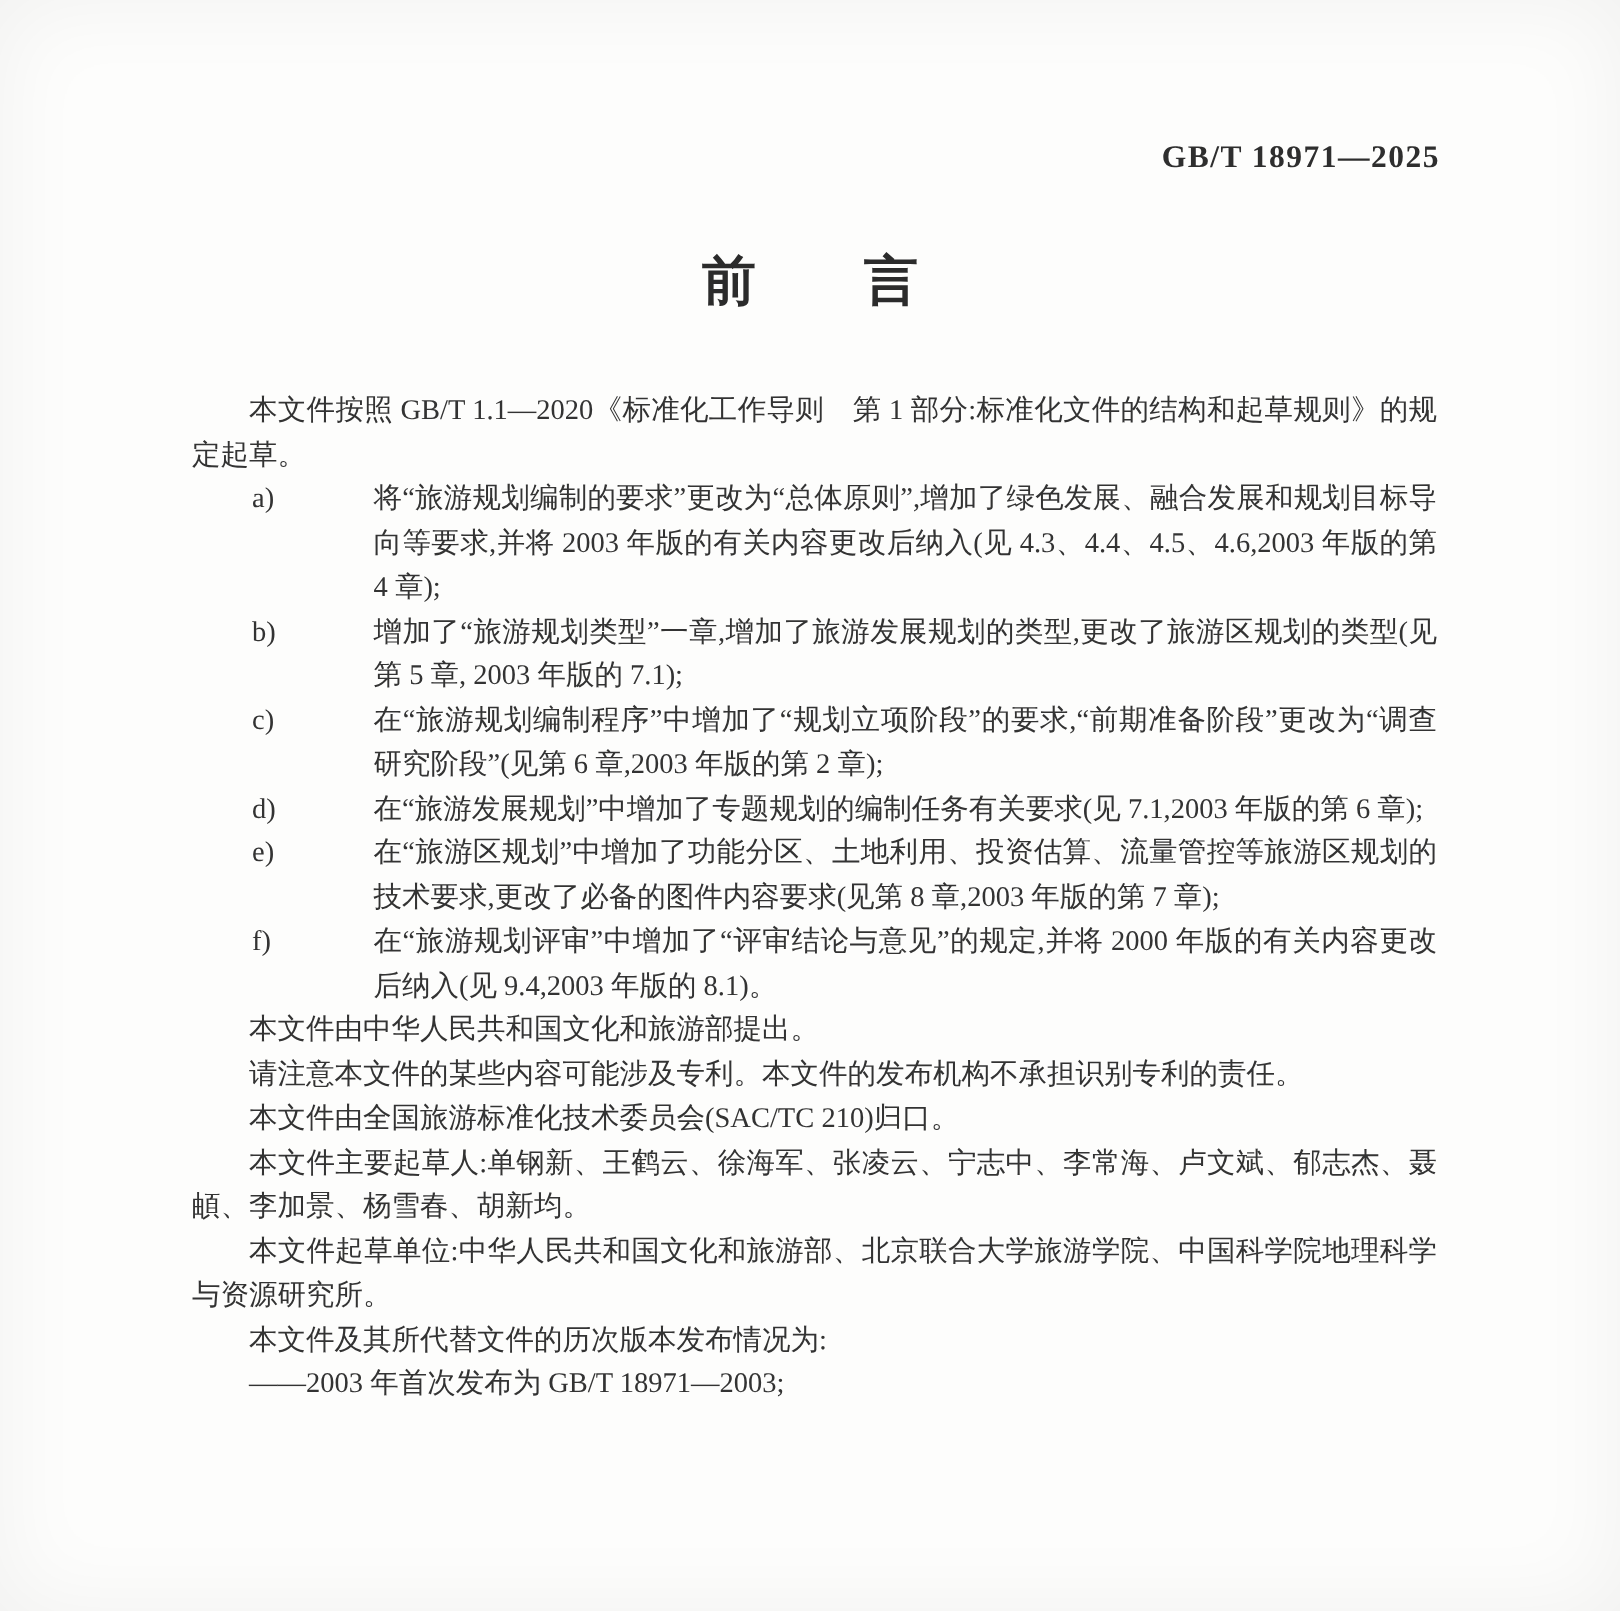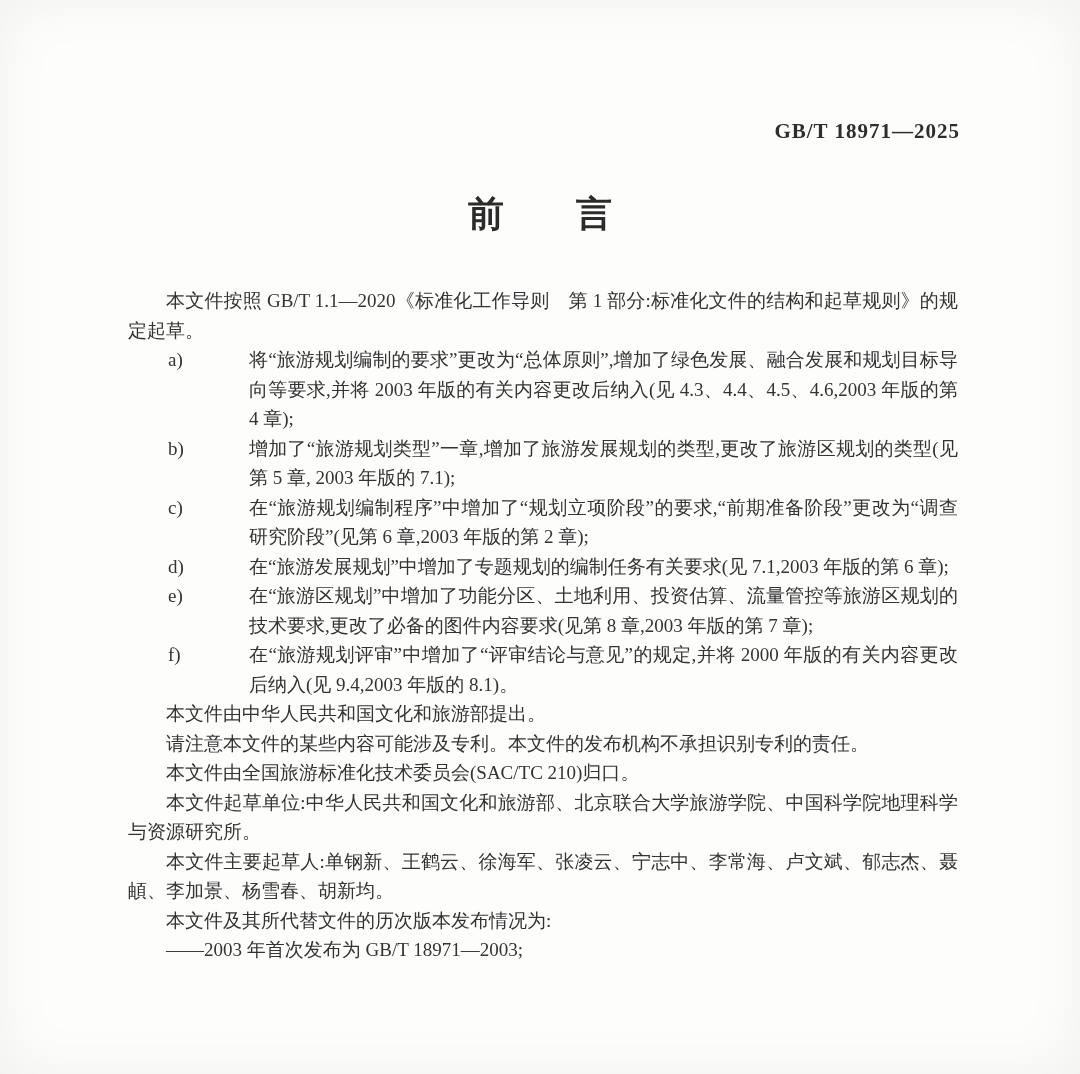--- a/index.html
+++ b/index.html
@@ -8,21 +8,21 @@
     width:1080px;height:1074px;
     margin:0 auto;
     background:#fdfdfc;
     box-shadow:inset 0 0 60px rgba(0,0,0,0.05);
     font-family:"Liberation Serif","DejaVu Serif",serif;
     color:#333;
     overflow:hidden;
     box-sizing:border-box;
   }
   .header{
-    padding:119px 120px 0 128px;
+    padding:92px 120px 0 128px;
     text-align:right;
   }
   .doc-number{
     font-size:21px;
     font-weight:700;
     letter-spacing:1px;
     color:#2e2e2e;
     white-space:nowrap;
   }
   .title{
@@ -94,23 +94,23 @@
       </div>
 
     </div>
 
     <p class="para">本文件由中华人民共和国文化和旅游部提出。</p>
 
     <p class="para">请注意本文件的某些内容可能涉及专利。本文件的发布机构不承担识别专利的责任。</p>
 
     <p class="para">本文件由全国旅游标准化技术委员会(SAC/TC 210)归口。</p>
 
+    <p class="para">本文件主要起草人:单钢新、王鹤云、徐海军、张凌云、宁志中、李常海、卢文斌、郁志杰、聂頔、李加景、杨雪春、胡新均。</p>
+
     <p class="para">本文件起草单位:中华人民共和国文化和旅游部、北京联合大学旅游学院、中国科学院地理科学与资源研究所。</p>
-
-    <p class="para">本文件主要起草人:单钢新、王鹤云、徐海军、张凌云、宁志中、李常海、卢文斌、郁志杰、聂頔、李加景、杨雪春、胡新均。</p>
 
     <p class="para">本文件及其所代替文件的历次版本发布情况为:</p>
 
     <p class="para">——2003 年首次发布为 GB/T 18971—2003;</p>
 
 
   </div>
 
 </div>
 

